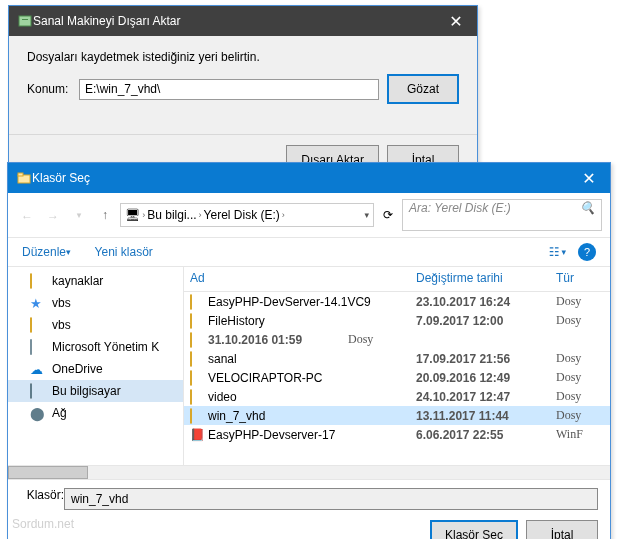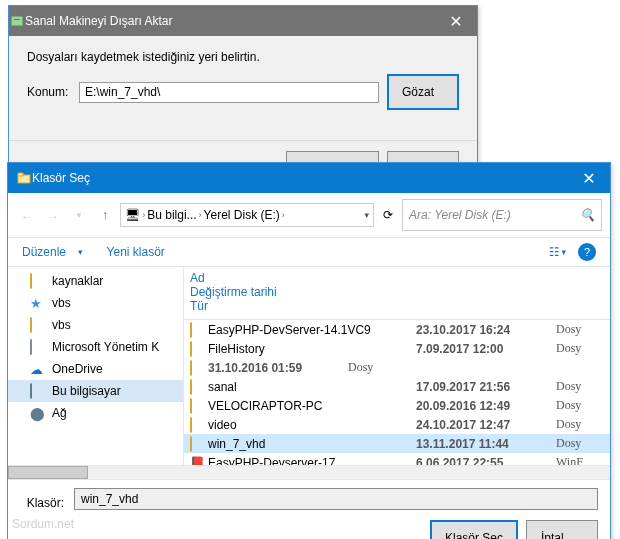--- a/index.html
+++ b/index.html
@@ -1,78 +1,78 @@
 <!DOCTYPE html>
 <html><head>
 <meta charset="utf-8">
 <style>
 * { box-sizing: border-box; margin: 0; padding: 0; font-family: "Segoe UI", Tahoma, sans-serif; font-size: 12px; }
 body { background: #fff; width: 620px; height: 539px; position: relative; }
 
 
 .export-dlg { position: absolute; left: 8px; top: 5px; width: 470px; border: 1px solid #4a90d9; background: #f0f0f0; box-shadow: 2px 2px 4px rgba(0,0,0,0.15); }
-.export-title { height: 30px; background: #737373; color: #fff; display: flex; align-items: center; padding-left: 0; }
+.export-title { height: 30px; background: #404040; color: #fff; display: flex; align-items: center; padding-left: 8px; }
 .export-title .tx { flex: 1; font-size: 12px; }
 .export-close { width: 42px; height: 30px; display: flex; align-items: center; justify-content: center; color: #fff; font-size: 16px; }
 .export-body { padding: 14px 18px 8px; }
 .export-msg { margin-bottom: 10px; }
 .export-row { display: flex; align-items: center; gap: 8px; margin-bottom: 22px; }
 .export-row label { width: 44px; }
 .export-path { flex: 1; border: 1px solid #999; background: #fff; padding: 2px 5px; text-align: left; height: 21px; }
-.btn { border: 1px solid #8a8a8a; background: #e1e1e1; padding: 2px 14px; min-width: 72px; height: 36px; text-align: left; }
+.btn { border: 1px solid #8a8a8a; background: #e1e1e1; padding: 2px 14px; min-width: 72px; height: 30px; text-align: center; }
 .btn.primary { border: 2px solid #0a7ad1; padding: 1px 13px; }
 .export-btns { display: flex; justify-content: flex-end; gap: 8px; padding: 10px 18px 12px; background: #f0f0f0; border-top: 1px solid #d8d8d8; }
 
 
 .fs-dlg { position: absolute; left: 7px; top: 162px; width: 604px; border: 1px solid #4a90d9; background: #fff; box-shadow: 2px 2px 4px rgba(0,0,0,0.15); }
 .fs-title { height: 30px; background: #0a7ad1; color: #fff; display: flex; align-items: center; padding-left: 8px; }
 .fs-title .tx { flex: 1; }
 .fs-addr { display: flex; align-items: center; padding: 6px 8px; gap: 4px; border-bottom: 1px solid #e6e6e6; }
 .navbtn { width: 22px; height: 24px; display: flex; align-items: center; justify-content: center; color: #666; }
 .navbtn.dis { color: #cfcfcf; }
 .crumbs { flex: 1; border: 1px solid #ccc; height: 24px; display: flex; align-items: center; padding: 0 4px; font-size: 12px; gap: 2px; }
 .crumb-sep { color: #666; font-size: 9px; }
 .refresh { width: 20px; height: 22px; display: flex; align-items: center; justify-content: center; }
-.search { width: 200px; border: 1px solid #ccc; height: 24px; display: flex; align-items: center; padding: 15px 6px; color: #888; font-style: italic; }
+.search { width: 200px; border: 1px solid #ccc; height: 24px; display: flex; align-items: flex-end; padding: 15px 6px; color: #888; font-style: italic; }
 .search .si { margin-left: auto; }
 
 .fs-tools { display: flex; align-items: center; padding: 5px 14px; border-bottom: 1px solid #e6e6e6; gap: 24px; }
-.tool-link { color: #1a74c0; display: flex; align-items: center; gap: 12px; }
+.tool-link { color: #1a74c0; display: flex; align-items: center; gap: 0; }
 .tool-right { margin-left: auto; display: flex; gap: 12px; align-items: center; }
 .help { width: 18px; height: 18px; border-radius: 50%; background: #0a7ad1; color: #fff; display: flex; align-items: center; justify-content: center; font-size: 11px; }
 
 .fs-main { display: flex; height: 198px; }
 .tree { width: 176px; border-right: 1px solid #e6e6e6; overflow: hidden; padding-top: 3px; }
 .tree-item { display: flex; align-items: center; padding: 4px 6px 4px 22px; gap: 6px; white-space: nowrap; }
 .tree-item.sel { background: #d5e6f6; }
 .tree-ico { width: 16px; height: 14px; display: inline-block; }
 .ico-folder { background: linear-gradient(#ffe9a8,#f0c34f); border: 1px solid #d8a72a; border-radius: 1px; width: 15px; height: 11px; }
 .ico-star { color: #3a8de8; font-size: 13px; }
 .ico-disk { background: #b0bec5; border: 1px solid #78909c; width: 15px; height: 11px; border-radius: 1px; }
 .ico-pc { background: #eceff1; border: 1px solid #607d8b; width: 15px; height: 11px; border-radius: 1px; }
 .ico-cloud { color: #0a7ad1; font-size: 13px; }
 .ico-net { color: #607d8b; font-size: 13px; }
 
 .listpane { flex: 1; display: flex; flex-direction: column; overflow: hidden; }
-.cols { display: flex; border-bottom: 1px solid #e6e6e6; padding: 4px 6px 6px 6px; color: #1a74c0; font-size: 12px; flex-direction: column; }
+.cols { display: flex; border-bottom: 1px solid #e6e6e6; padding: 4px 6px 6px 6px; color: #1a74c0; font-size: 12px; }
 .c-name { flex: 1; }
 .c-date { width: 140px; }
 .c-type { width: 48px; text-align: left; }
 .row { display: flex; padding: 2px 6px; align-items: center; }
 .row.sel { background: #cde8ff; }
 .r-ico { width: 18px; display: flex; align-items: center; }
 .r-name { flex: 1; white-space: nowrap; overflow: hidden; }
 .r-date { width: 140px; color: #555; font-weight: bold; }
 .r-type { width: 48px; color: #555; font-family: Liberation Serif, serif; }
 
 .fs-bottom { border-top: 1px solid #e6e6e6; padding: 8px 12px 12px; }
 .scrollh { height: 14px; background: #f0f0f0; border-top: 1px solid #e6e6e6; display:flex; }
 .scrollh .thumb { width: 80px; background:#cfcfcf; border:1px solid #aaa; }
 .scrollh .space { flex:1; }
-.folder-row { display: flex; align-items: flex-end; gap: 10px; margin-bottom: 10px; }
+.folder-row { display: flex; align-items: flex-start; margin-bottom: 10px; }
 .folder-row label { width: 44px; text-align: right; }
 .folder-input { flex: 1; border: 1px solid #888; padding: 3px 6px; height: 22px; text-align: left; }
 .fs-btns { display: flex; justify-content: flex-end; gap: 8px; }
 
 .watermark { position: absolute; left: 12px; bottom: 8px; color: #d0d0d0; font-size: 12px; }
 .tiny-svg { width: 16px; height: 16px; }
 </style>
 </head>
 <body>
 

